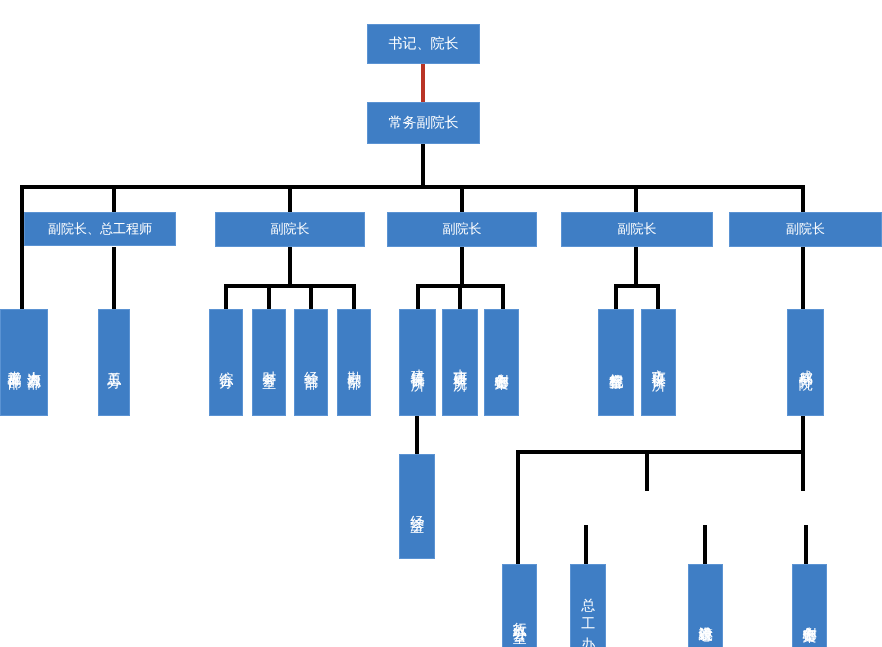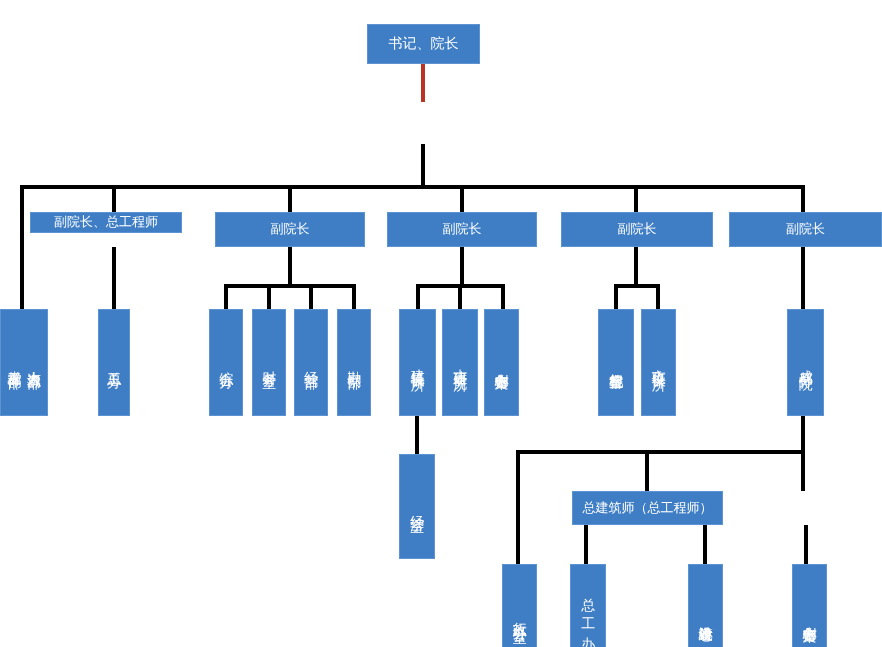--- a/index.html
+++ b/index.html
@@ -79,22 +79,23 @@
   <div class="ln" style="left:415px;top:394px;width:4px;height:38px"></div>
   <div class="ln" style="left:801px;top:394px;width:4px;height:75px"></div>
   <div class="ln" style="left:516px;top:428px;width:289px;height:4px"></div>
   <div class="ln" style="left:516px;top:428px;width:4px;height:114px"></div>
   <div class="ln" style="left:645px;top:428px;width:4px;height:41px"></div>
   <div class="ln" style="left:584px;top:503px;width:4px;height:39px"></div>
   <div class="ln" style="left:703px;top:503px;width:4px;height:39px"></div>
   <div class="ln" style="left:804px;top:503px;width:4px;height:39px"></div>
 
   <div class="box" style="left:367px;top:2px;width:113px;height:40px;font-size:14px">书记、院长</div>
+  <div class="box" style="left:367px;top:80px;width:113px;height:42px;font-size:14px">常务副院长</div>
 
-  <div class="box" style="left:30px;top:190px;width:152px;height:21px">副院长、总工程师</div>
+  <div class="box" style="left:24px;top:190px;width:152px;height:34px">副院长、总工程师</div>
   <div class="box" style="left:215px;top:190px;width:150px;height:35px">副院长</div>
   <div class="box" style="left:387px;top:190px;width:150px;height:35px">副院长</div>
   <div class="box" style="left:561px;top:190px;width:152px;height:35px">副院长</div>
   <div class="box" style="left:729px;top:190px;width:153px;height:35px">副院长</div>
 
   <div class="box combo" style="left:0px;top:287px;width:48px;height:107px">
     <span>党群工作部</span>
     <span>人力资源部</span>
   </div>
   <div class="box vbox" style="left:98px;top:287px;width:32px;height:107px">总工办</div>
@@ -104,20 +105,19 @@
   <div class="box vbox" style="left:337px;top:287px;width:34px;height:107px">勘察部</div>
   <div class="box vbox" style="left:399px;top:287px;width:37px;height:107px">建筑设计所</div>
   <div class="box vbox" style="left:442px;top:287px;width:36px;height:107px">古建研究所</div>
   <div class="box vbox" style="left:484px;top:287px;width:35px;height:107px;letter-spacing:0">方案创作中心</div>
   <div class="box vbox" style="left:598px;top:287px;width:36px;height:107px;letter-spacing:0">纪检督察室</div>
   <div class="box vbox" style="left:641px;top:287px;width:35px;height:107px">市政设计所</div>
   <div class="box vbox" style="left:787px;top:287px;width:37px;height:107px">成都分院</div>
 
   <div class="box vbox" style="left:399px;top:432px;width:36px;height:105px">经济室</div>
 
-  <div class="box" style="left:572px;top:469px;width:151px;height:34px">总建筑师（总工程师）</div>
 
   <div class="box vbox" style="left:502px;top:542px;width:35px;height:103px">行政办公室</div>
   <div class="box vbox spread" style="left:570px;top:542px;width:36px;height:103px">总工办</div>
   <div class="box vbox" style="left:688px;top:542px;width:35px;height:103px;letter-spacing:0">建筑设计中心</div>
   <div class="box vbox" style="left:792px;top:542px;width:35px;height:103px;letter-spacing:0">方案创作中心</div>
 
 </div>
 
 </body></html>

